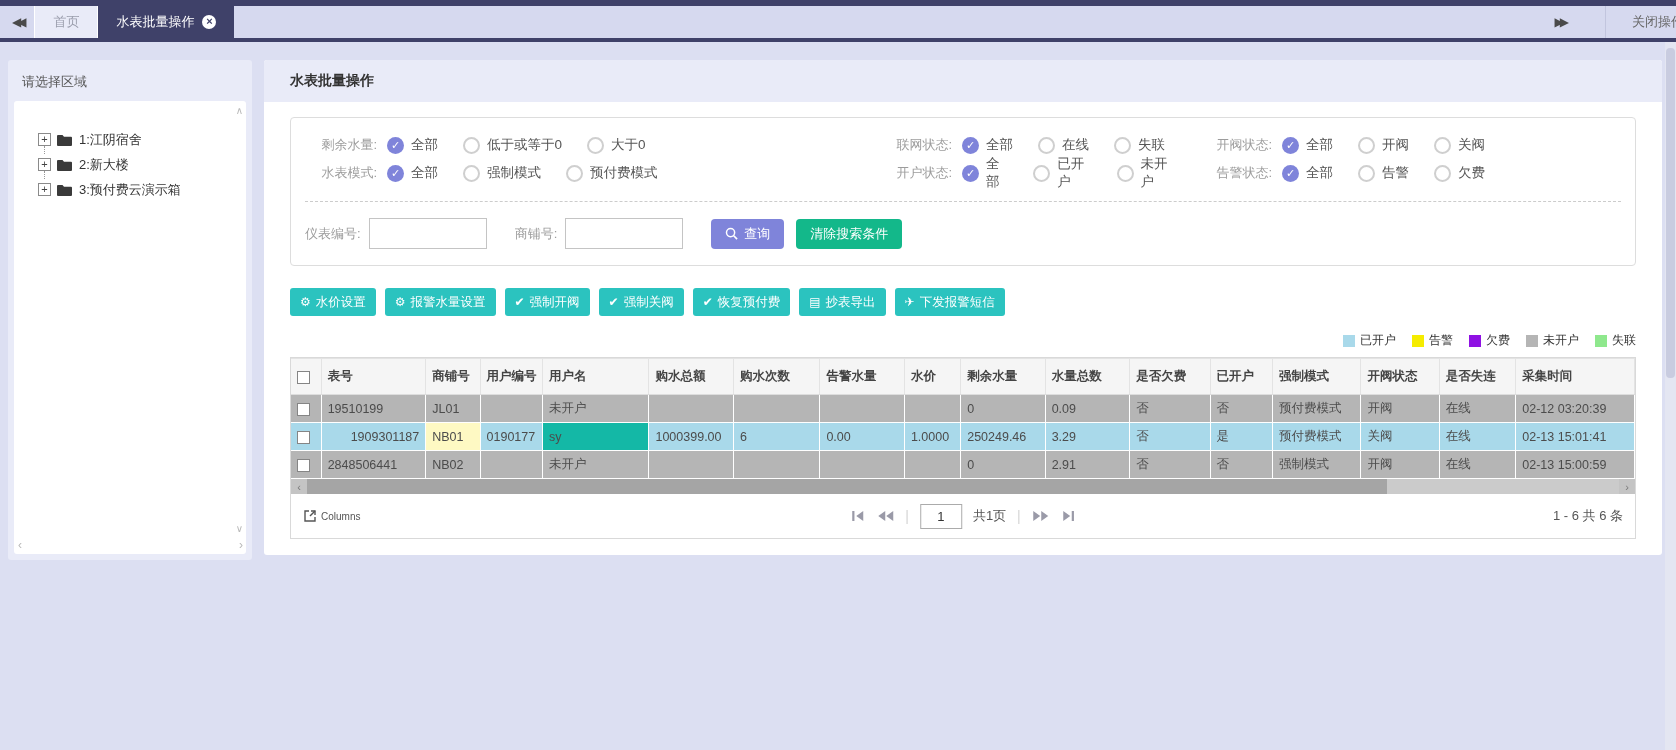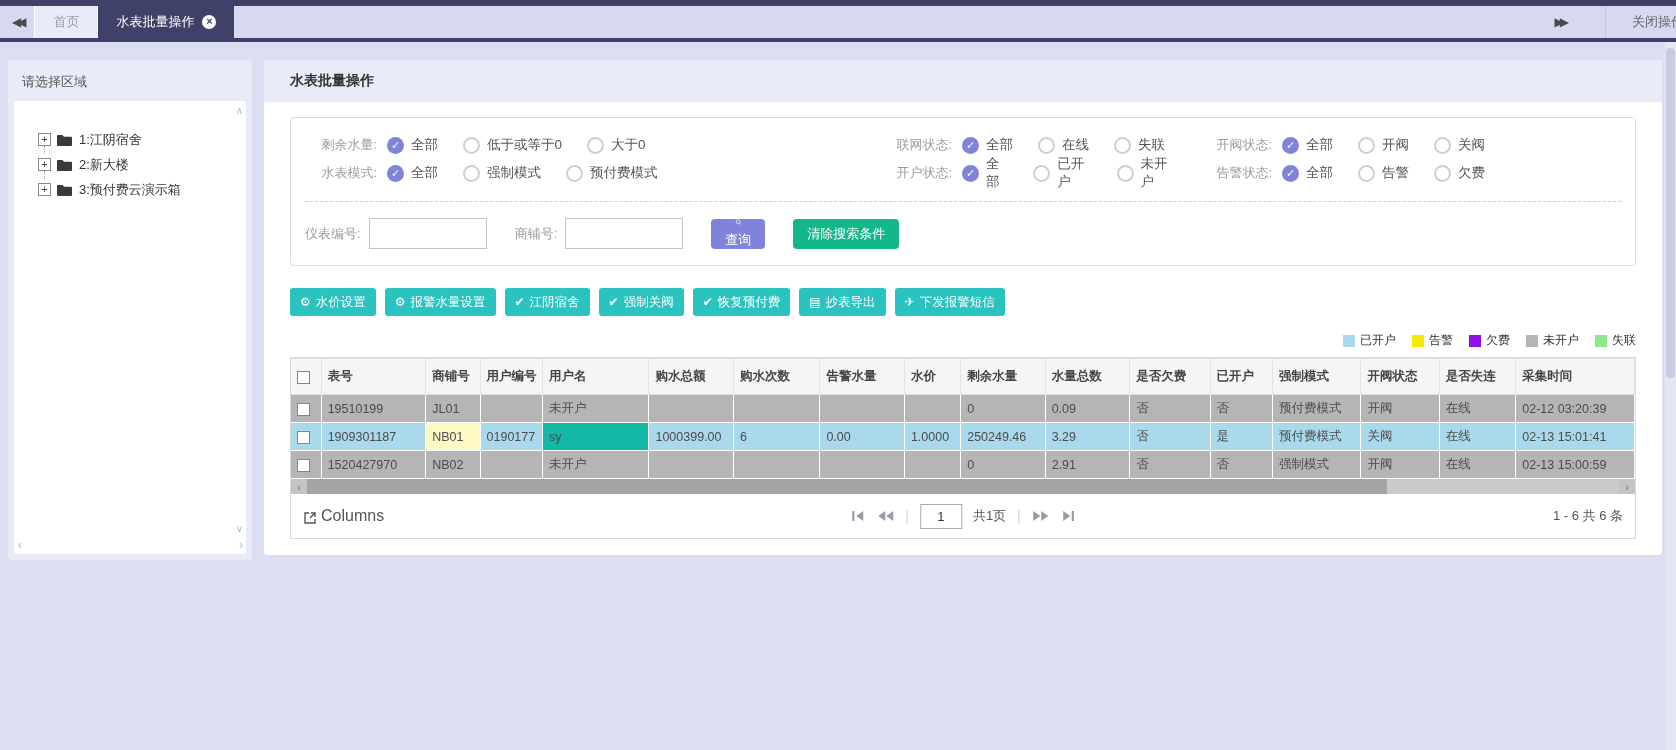--- a/index.html
+++ b/index.html
@@ -54,21 +54,21 @@
   .fg-0 { width:575px; } .fg-1 { width:320px;align-items:center; }
   .fg-label { color:#9c9c9c; font-size:13px; margin-right:10px; min-width:72px; text-align:right; white-space:nowrap; }
   .radio-opt { display:flex; align-items:center; margin-right:25px; font-size:13.5px; color:#555; cursor:pointer; }
   .radio { width:17px; height:17px; border-radius:50%; margin-right:7px; flex-shrink:0; }
   .radio.unchecked { border:2px solid #cfcfcf; background:#fff; }
   .radio.checked { background:#7f84da; color:#fff; font-size:11px; line-height:17px; text-align:center; }
   .search-row { border-top:1px dashed #ccc; margin-top:14px; padding-top:16px; display:flex; align-items:center; }
   .search-label { color:#9c9c9c; font-size:13px; margin-right:8px; white-space:nowrap; }
   .search-input { width:118px; height:31px; border:1px solid #c4c4c4; background:#fff; margin-right:28px; padding:0 6px; font-size:13px; }
   .btn { border:none; border-radius:4px; height:30px; color:#fff; font-size:13px; display:flex; align-items:center; gap:6px; cursor:pointer; padding:0 14px; font-family:inherit; }
-  .btn-query { background:#7f84da; margin-right:28px;flex-direction:column; }
+  .btn-query { background:#7f84da; margin-right:12px; }
   .btn-clear { background:#13b88a; }
 
   
   .actions { margin-top:22px; display:flex; gap:9px; }
   .btn-action { background:#2bc3bf; color:#fff; border:none; border-radius:3px; height:28px; padding:0 10px; font-size:12.5px; display:flex; align-items:center; gap:5px; cursor:pointer; font-family:inherit; }
   .btn-action .ai { font-size:12px; }
 
   
   .legend { display:flex; justify-content:flex-end; align-items:center; gap:16px; margin-top:16px; font-size:12px; color:#333; }
   .legend-item { display:flex; align-items:center; }
@@ -85,21 +85,21 @@
   .cb { width:13px; height:13px; border:1px solid #858585; background:#fff; display:inline-block; vertical-align:middle; cursor:pointer; }
 
   
   .hscroll { height:15px; background:#cbcbcb; display:flex; align-items:stretch; }
   .hs-arrow { width:16px; color:#7a7a7a; font-size:11px; display:flex; align-items:center; justify-content:center; cursor:pointer; background:#c4c4c4; }
   .hs-thumb { width:1080px; background:#a5a5a5; cursor:grab; }
   .hs-track { flex:1; }
 
   
   .table-footer { display:flex; align-items:center; padding:13px 12px; position:relative; }
-  .columns-btn { display:flex; align-items:flex-end; gap:4px; color:#555; font-size:16px; cursor:pointer; }
+  .columns-btn { display:flex; align-items:center; gap:4px; color:#555; font-size:10px; cursor:pointer; }
   .pager { position:absolute; left:50%; transform:translateX(-50%); display:flex; align-items:center; gap:11px; }
   .pg-icon { display:flex; align-items:center; cursor:pointer; }
   .pg-div { color:#d5d5d5; font-size:14px; }
   .page-input { width:42px; height:25px; border:1px solid #ababab; text-align:center; font-size:13px; color:#333; }
   .page-total { font-size:13px; color:#555; }
   .range { margin-left:auto; font-size:13px; color:#555; }
 
   
   .vscroll { position:absolute; top:42px; right:0; width:11px; bottom:0; background:#e4e6f2; }
   .vthumb { position:absolute; top:6px; right:1px; width:9px; height:330px; background:#c9cce0; border-radius:4px; cursor:grab; }
@@ -317,21 +317,21 @@
     <span class="al">水价设置</span>
   </button>
 
   <button class="btn-action">
     <span class="ai">⚙</span>
     <span class="al">报警水量设置</span>
   </button>
 
   <button class="btn-action">
     <span class="ai">✔</span>
-    <span class="al">江阴宿舍</span>
+    <span class="al">强制开阀</span>
   </button>
 
   <button class="btn-action">
     <span class="ai">✔</span>
     <span class="al">强制关阀</span>
   </button>
 
   <button class="btn-action">
     <span class="ai">✔</span>
     <span class="al">恢复预付费</span>
@@ -432,40 +432,40 @@
                 <td style="background: rgb(181, 181, 181); margin-top: 43px;">0.09</td>
                 <td style="background: rgb(181, 181, 181);">否</td>
                 <td style="background: rgb(181, 181, 181);">否</td>
                 <td style="background: rgb(181, 181, 181);">预付费模式</td>
                 <td style="background: rgb(181, 181, 181);">开阀</td>
                 <td style="background: rgb(181, 181, 181);">在线</td>
                 <td style="background: rgb(181, 181, 181);">02-12 03:20:39</td>
               </tr>
               <tr>
                 <td style="background: rgb(169, 217, 234);"><span class="cb"></span></td>
-                <td style="background: rgb(169, 217, 234);">1909301187</td>
+                <td style="background: rgb(169, 217, 234); text-align: right;">1909301187</td>
                 <td style="background: #fef9c3;">NB01</td>
                 <td style="background: rgb(169, 217, 234);">0190177</td>
                 <td style="background: #14b8a6;">sy</td>
                 <td style="background: rgb(169, 217, 234);">1000399.00</td>
                 <td style="background: rgb(169, 217, 234);">6</td>
                 <td style="background: rgb(169, 217, 234);">0.00</td>
                 <td style="background: rgb(169, 217, 234);">1.0000</td>
                 <td style="background: rgb(169, 217, 234);">250249.46</td>
                 <td style="background: rgb(169, 217, 234);">3.29</td>
                 <td style="background: rgb(169, 217, 234);">否</td>
                 <td style="background: rgb(169, 217, 234);">是</td>
                 <td style="background: rgb(169, 217, 234);">预付费模式</td>
                 <td style="background: rgb(169, 217, 234);">关阀</td>
                 <td style="background: rgb(169, 217, 234);">在线</td>
                 <td style="background: rgb(169, 217, 234);">02-13 15:01:41</td>
               </tr>
               <tr>
                 <td style="background: rgb(181, 181, 181);"><span class="cb"></span></td>
-                <td style="background: rgb(181, 181, 181);">1520427970</td>
+                <td style="background: rgb(181, 181, 181);">2848506441</td>
                 <td style="background: rgb(181, 181, 181);">NB02</td>
                 <td style="background: rgb(181, 181, 181);"></td>
                 <td style="background: rgb(181, 181, 181);">未开户</td>
                 <td style="background: rgb(181, 181, 181);"></td>
                 <td style="background: rgb(181, 181, 181);"></td>
                 <td style="background: rgb(181, 181, 181);"></td>
                 <td style="background: rgb(181, 181, 181);"></td>
                 <td style="background: rgb(181, 181, 181);">0</td>
                 <td style="background: rgb(181, 181, 181);">2.91</td>
                 <td style="background: rgb(181, 181, 181);">否</td>

